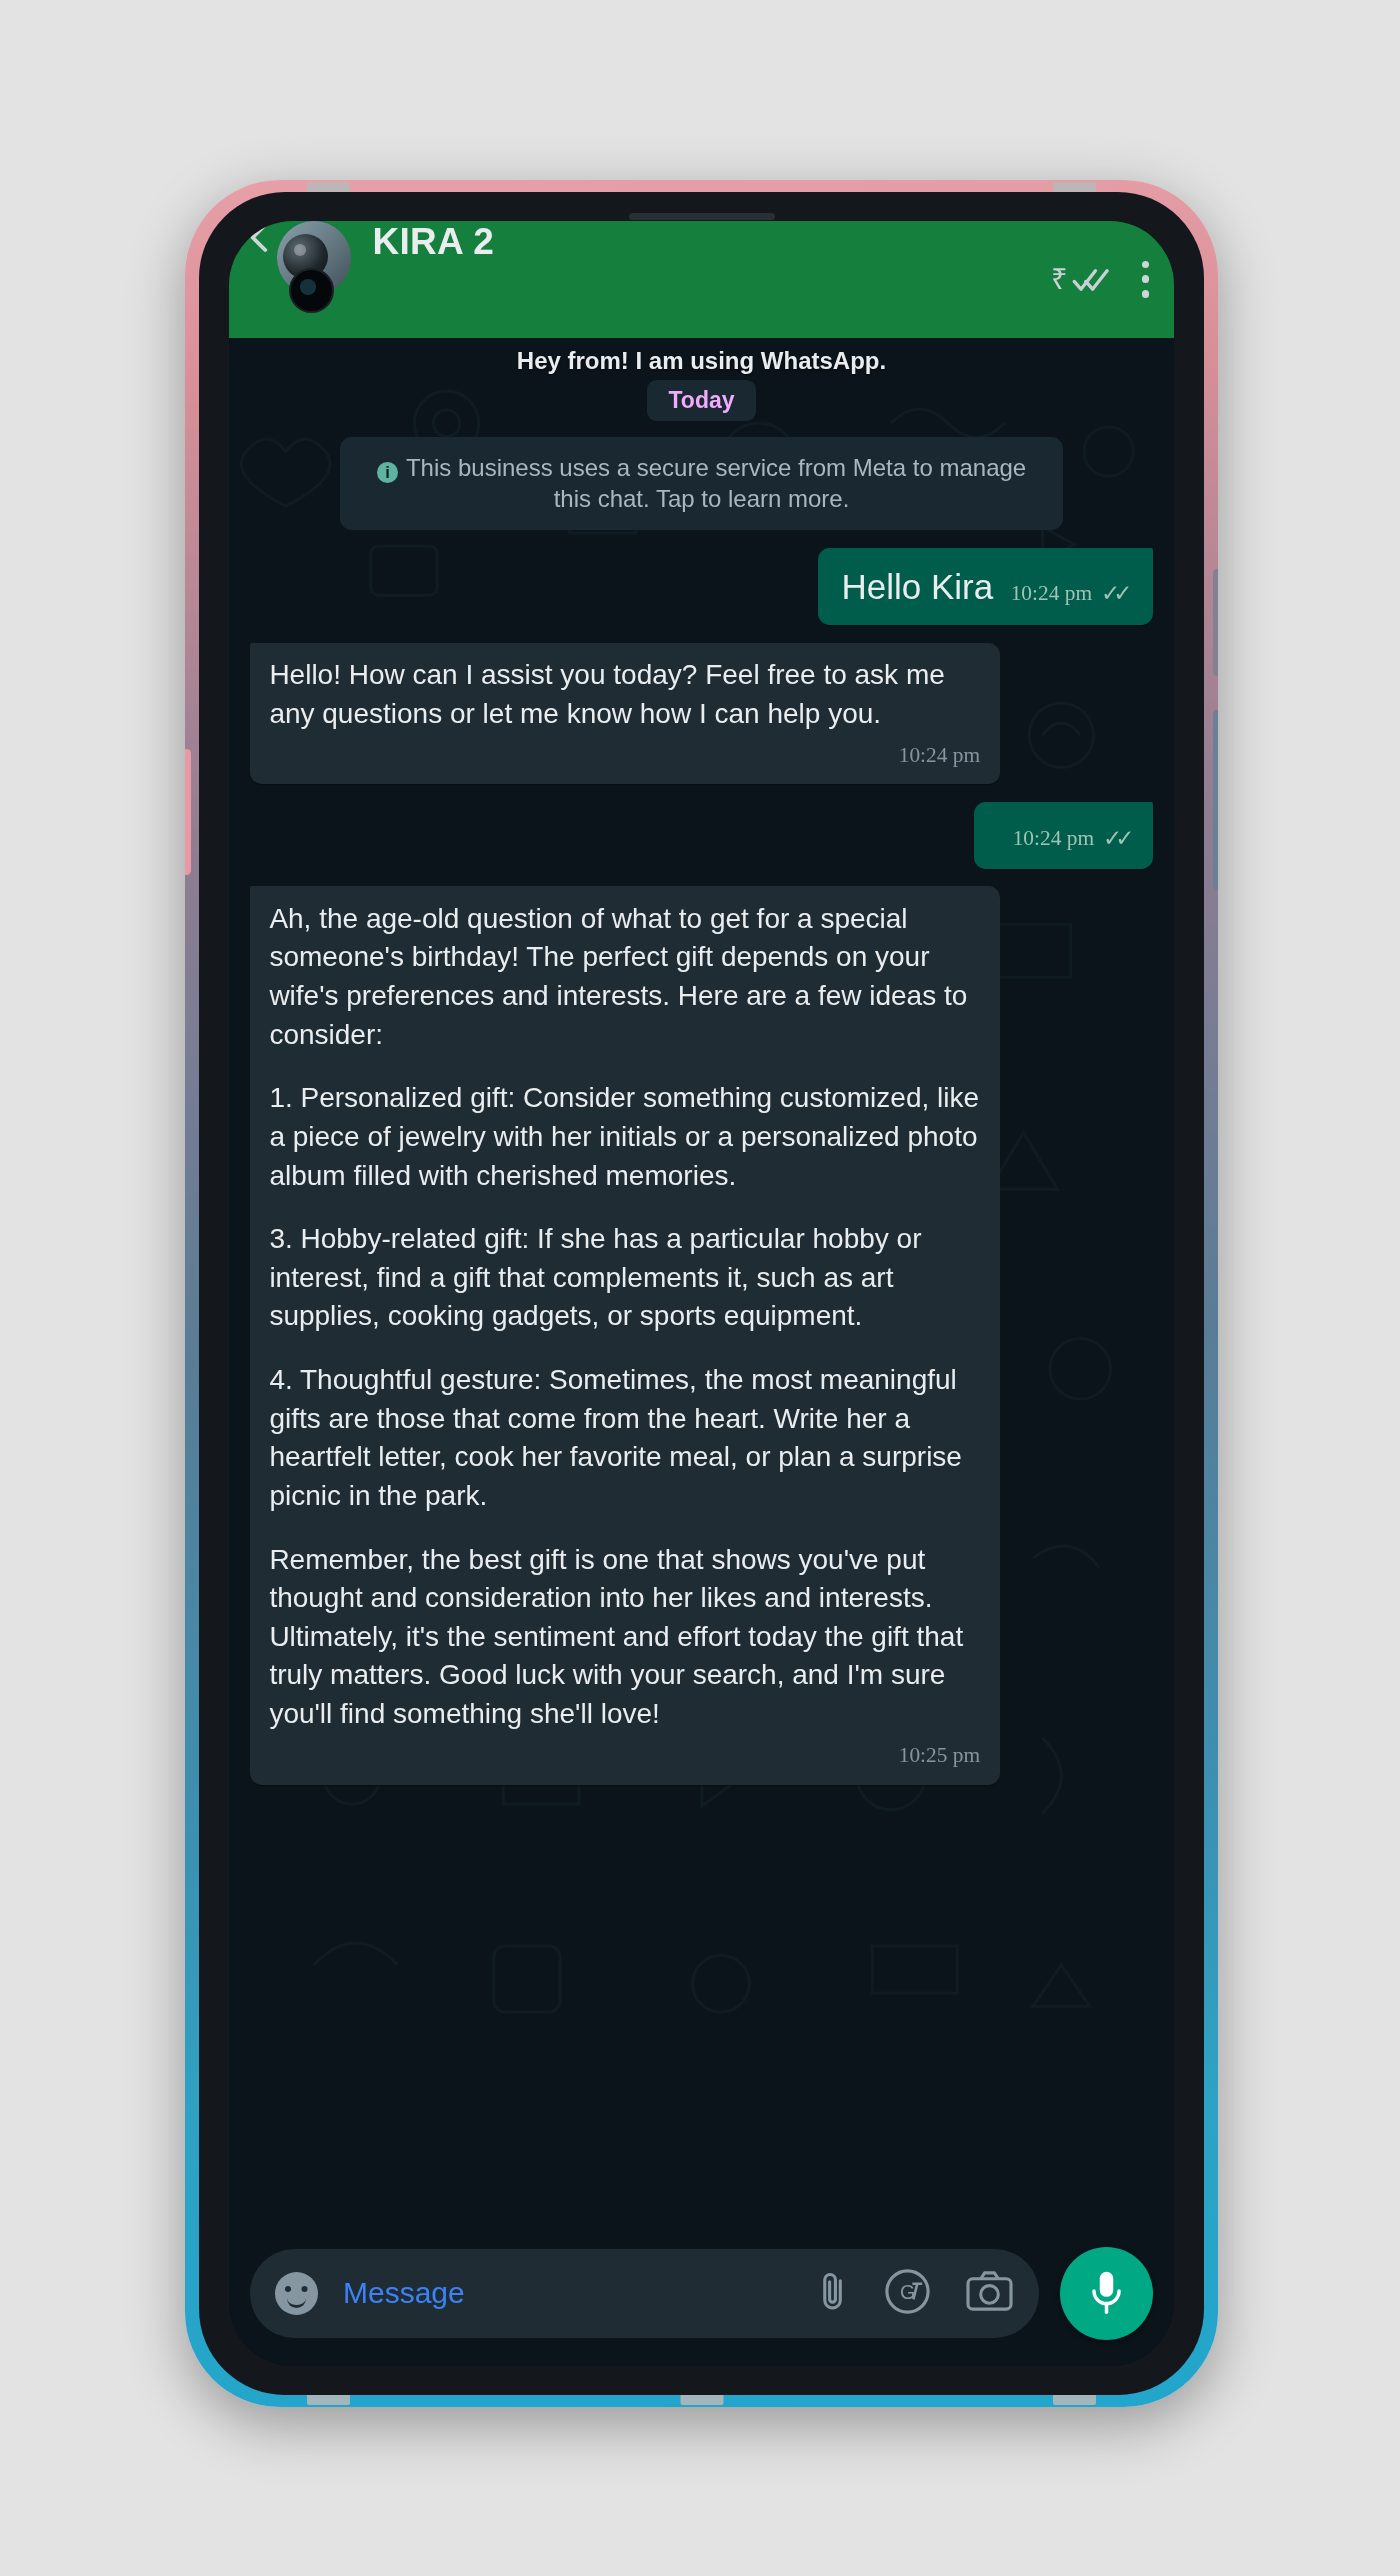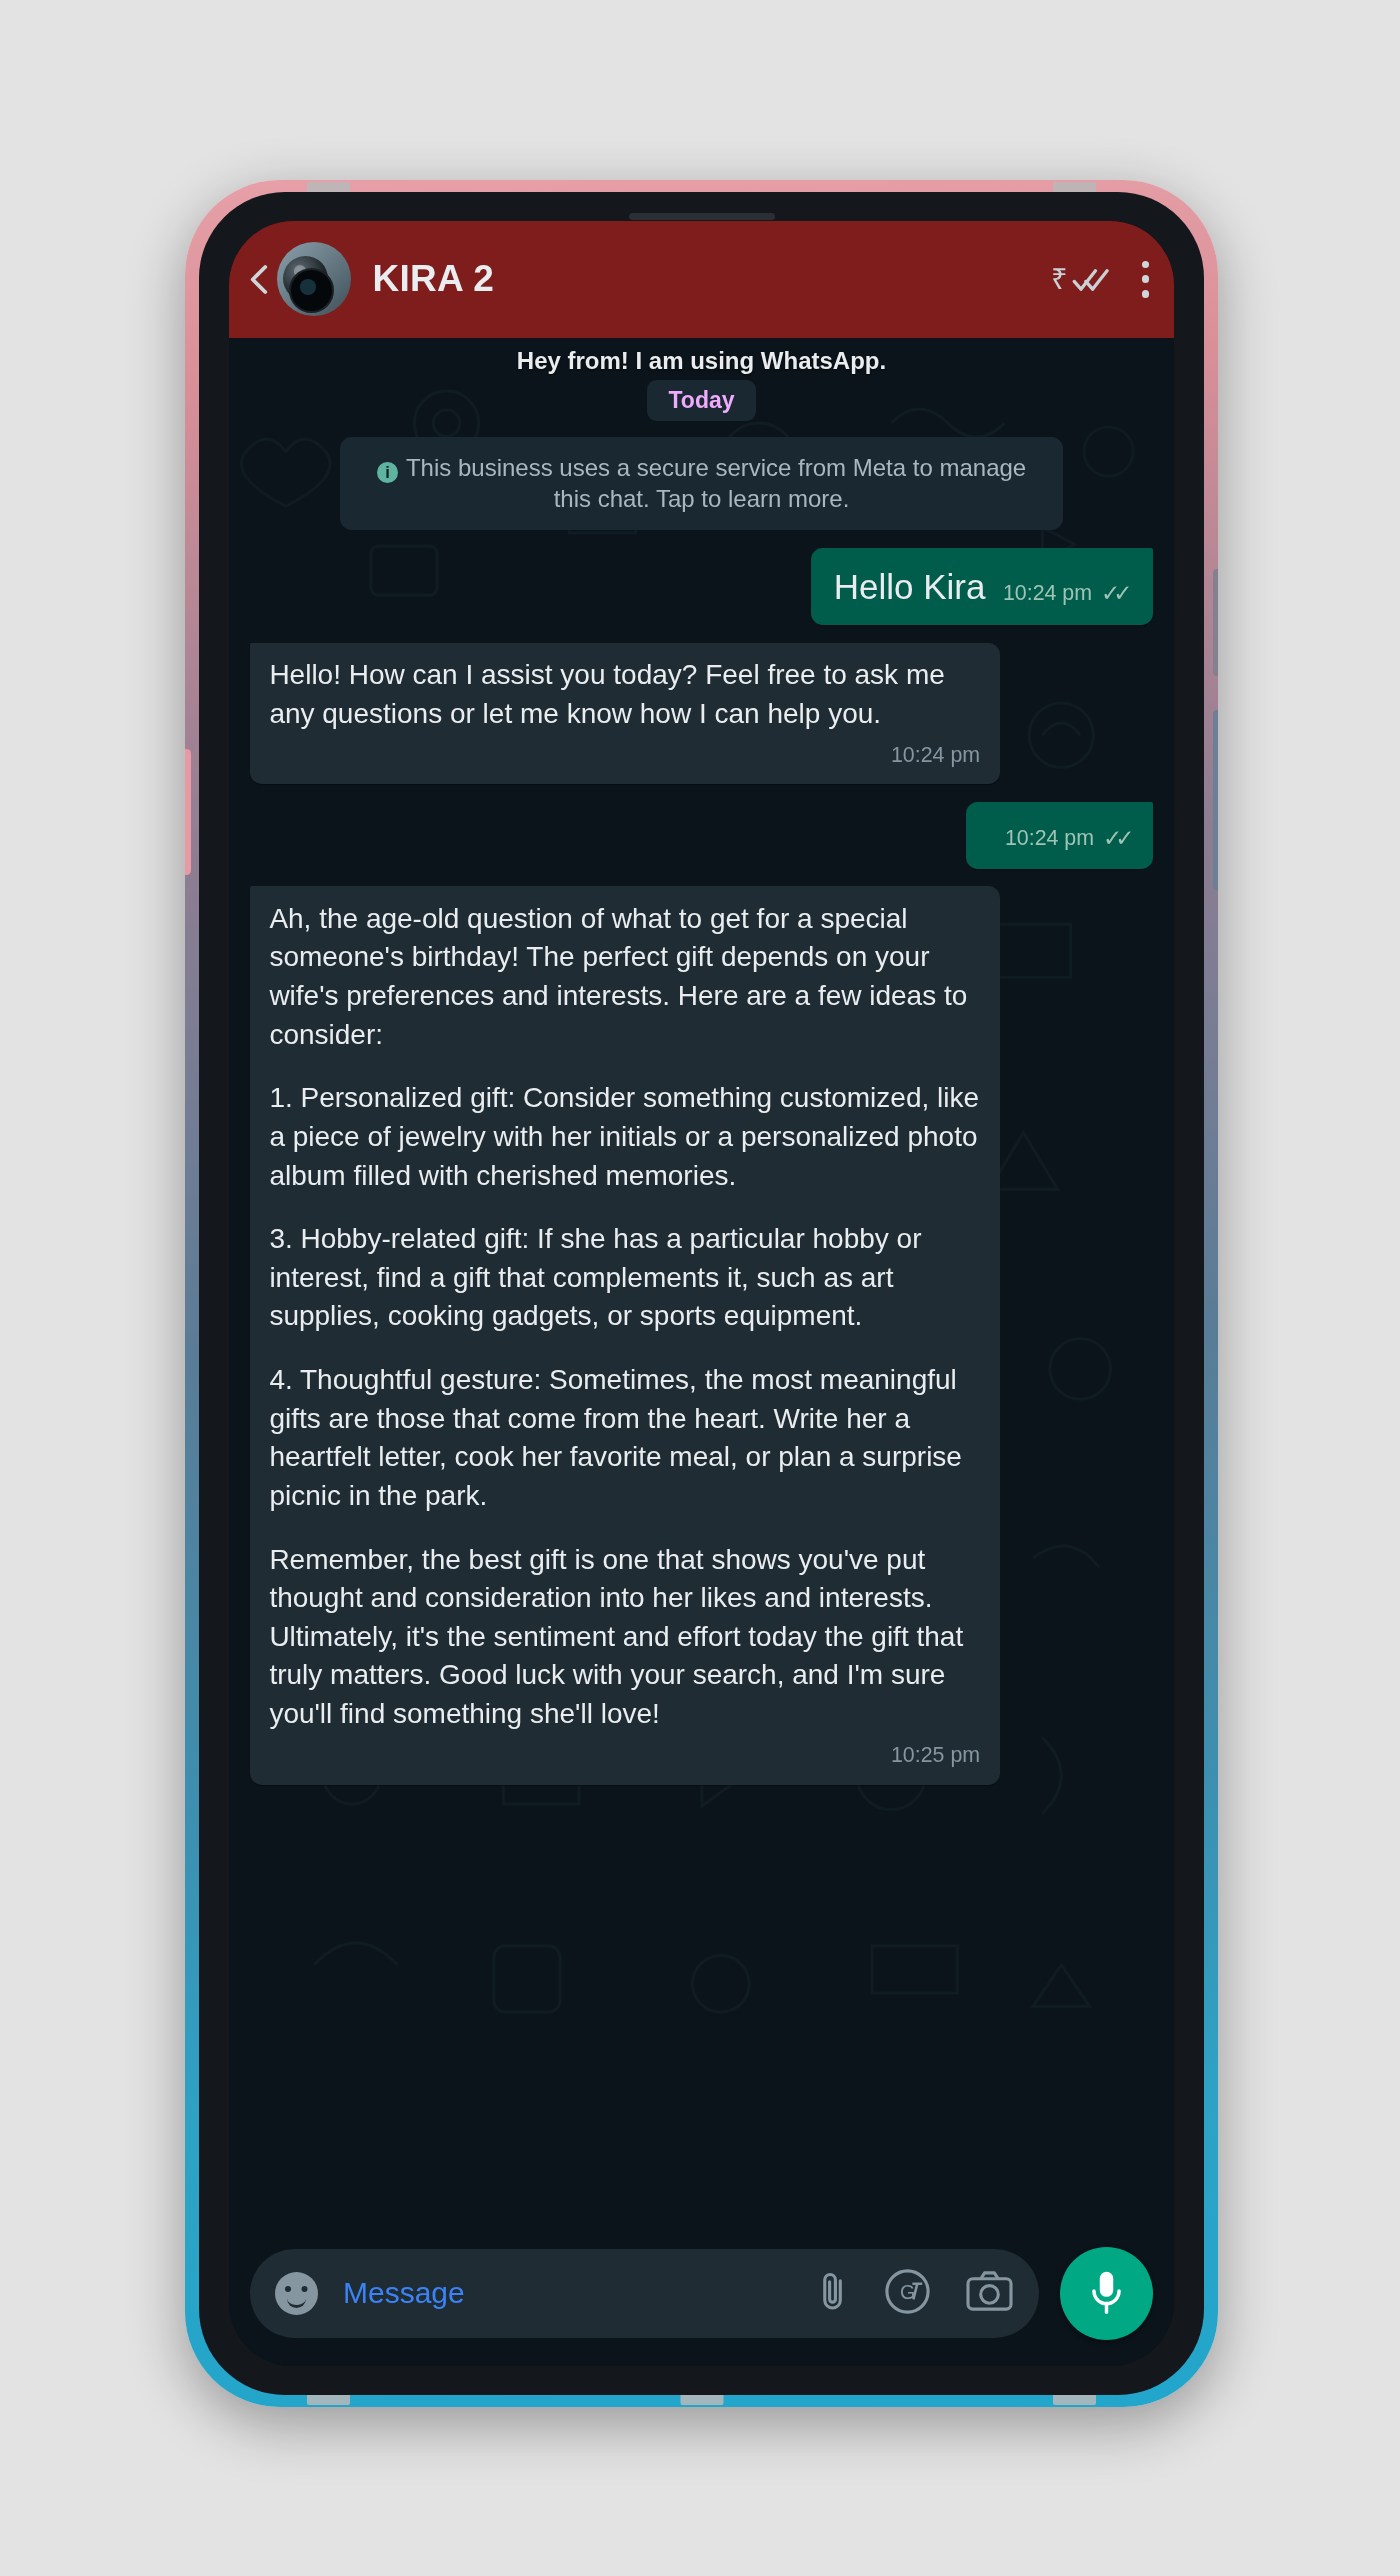--- a/index.html
+++ b/index.html
@@ -115,23 +115,22 @@
     position: absolute;
     inset: 0;
     background: #0b141a;
     display: flex;
     flex-direction: column;
   }
 
   
   .app-header {
     height: 117px;
-    background: #7f1d1d;
-    display: flex;
-    align-items: center;
+    background: #15803d;
+    display: flex;
     padding: 0 25px 0 13.6px;
     flex: 0 0 auto;
     position: relative;
     z-index: 20;
   }
 
   .back-chevron {
     width: 33px;
     height: 33px;
     display: flex;
@@ -315,20 +314,21 @@
   .meta {
     float: right;
     display: inline-flex;
     align-items: center;
     gap: 8.8px;
     font-size: 21.4px;
     color: #8696a0;
     margin-left: 17.5px;
     margin-top: 13.6px;
     white-space: nowrap;
+    font-family: Liberation Serif, serif;
   }
   .bubble.out .meta { color: #9fc4b6; }
   .ticks {
     font-size: 23px;
     letter-spacing: -6.8px;
     color: #9fc4b6;
     padding-right: 5.8px;
   }
 
   .inline-meta {

